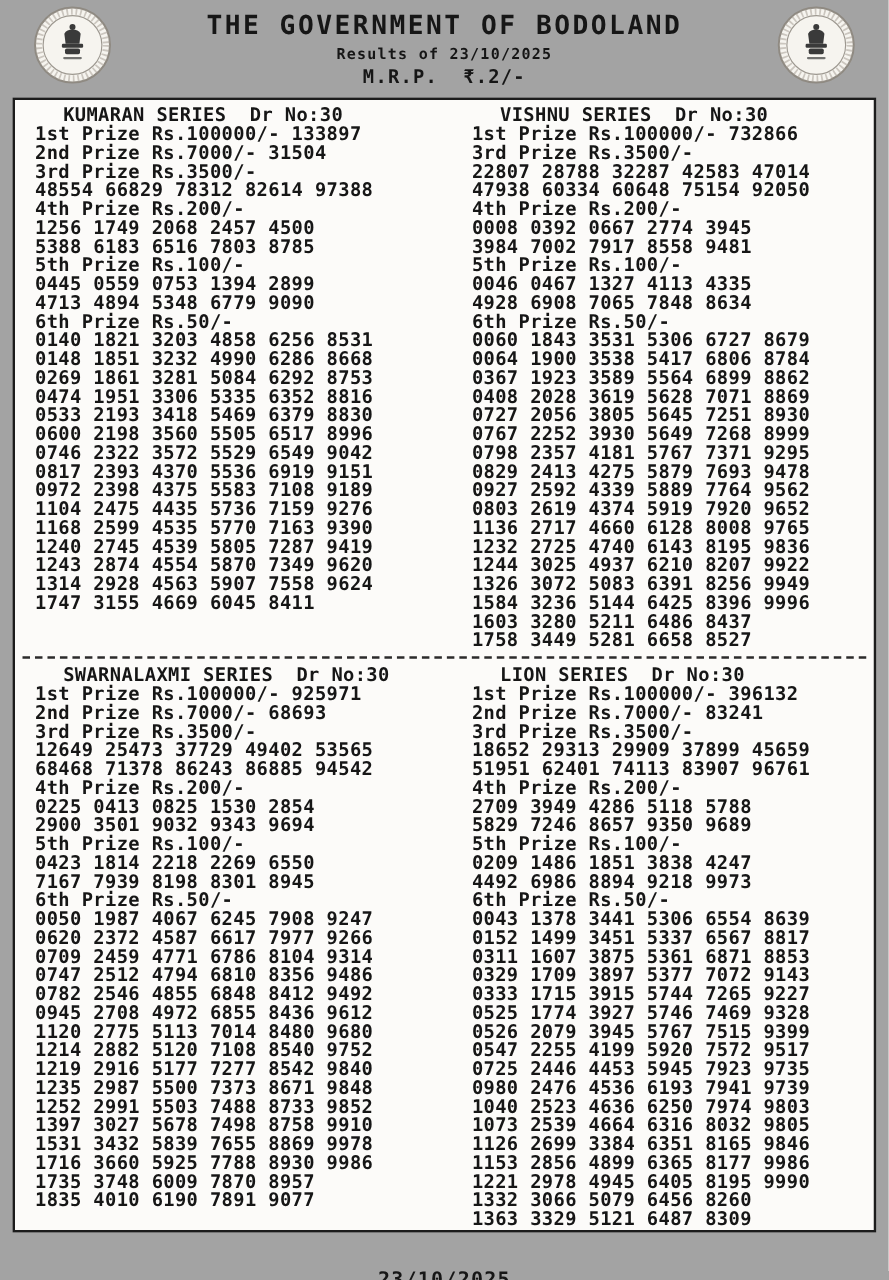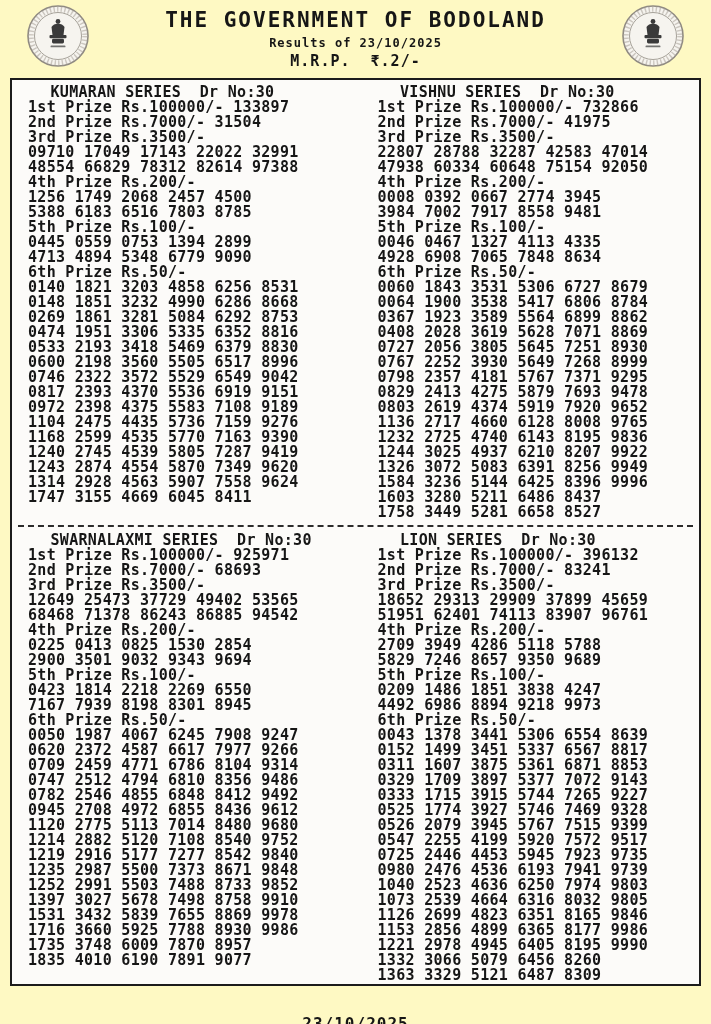--- a/index.html
+++ b/index.html
@@ -4,21 +4,21 @@
 <style>
   html, body {
     margin: 0;
     padding: 0;
     background: #fbfaf8;
   }
   .page {
     width: 711px;
     height: 1024px;
     margin: 0 auto;
-    background: #fef9c3;
+    background: #a3a3a3;
     font-family: "DejaVu Sans Mono", "Liberation Mono", monospace;
     color: #161616;
     box-sizing: border-box;
     overflow: hidden;
   }
   
   .header {
     position: relative;
     height: 78px;
   }
@@ -146,21 +146,20 @@
     </div>
   </div>
 
   <div class="results-box">
     <div class="results-grid" id="series-grid">
         <section class="series">
           <div class="series-heading">KUMARAN SERIES  Dr No:30</div>
           <div class="prize-line">1st Prize Rs.100000/- 133897</div>
           <div class="prize-line">2nd Prize Rs.7000/- 31504</div>
           <div class="prize-line">3rd Prize Rs.3500/-</div>
-          <div class="number-row">09710 17049 17143 22022 32991</div>
           <div class="number-row">48554 66829 78312 82614 97388</div>
           <div class="prize-line">4th Prize Rs.200/-</div>
           <div class="number-row">1256 1749 2068 2457 4500</div>
           <div class="number-row">5388 6183 6516 7803 8785</div>
           <div class="prize-line">5th Prize Rs.100/-</div>
           <div class="number-row">0445 0559 0753 1394 2899</div>
           <div class="number-row">4713 4894 5348 6779 9090</div>
           <div class="prize-line">6th Prize Rs.50/-</div>
           <div class="number-row">0140 1821 3203 4858 6256 8531</div>
           <div class="number-row">0148 1851 3232 4990 6286 8668</div>
@@ -174,39 +173,39 @@
           <div class="number-row">1104 2475 4435 5736 7159 9276</div>
           <div class="number-row">1168 2599 4535 5770 7163 9390</div>
           <div class="number-row">1240 2745 4539 5805 7287 9419</div>
           <div class="number-row">1243 2874 4554 5870 7349 9620</div>
           <div class="number-row">1314 2928 4563 5907 7558 9624</div>
           <div class="number-row">1747 3155 4669 6045 8411</div>
         </section>
         <section class="series">
           <div class="series-heading">VISHNU SERIES  Dr No:30</div>
           <div class="prize-line">1st Prize Rs.100000/- 732866</div>
-          <div class="prize-line">2nd Prize Rs.7000/- 41975</div>
           <div class="prize-line">3rd Prize Rs.3500/-</div>
           <div class="number-row">22807 28788 32287 42583 47014</div>
           <div class="number-row">47938 60334 60648 75154 92050</div>
           <div class="prize-line">4th Prize Rs.200/-</div>
           <div class="number-row">0008 0392 0667 2774 3945</div>
           <div class="number-row">3984 7002 7917 8558 9481</div>
           <div class="prize-line">5th Prize Rs.100/-</div>
           <div class="number-row">0046 0467 1327 4113 4335</div>
           <div class="number-row">4928 6908 7065 7848 8634</div>
           <div class="prize-line">6th Prize Rs.50/-</div>
           <div class="number-row">0060 1843 3531 5306 6727 8679</div>
           <div class="number-row">0064 1900 3538 5417 6806 8784</div>
           <div class="number-row">0367 1923 3589 5564 6899 8862</div>
           <div class="number-row">0408 2028 3619 5628 7071 8869</div>
           <div class="number-row">0727 2056 3805 5645 7251 8930</div>
           <div class="number-row">0767 2252 3930 5649 7268 8999</div>
           <div class="number-row">0798 2357 4181 5767 7371 9295</div>
           <div class="number-row">0829 2413 4275 5879 7693 9478</div>
+          <div class="number-row">0927 2592 4339 5889 7764 9562</div>
           <div class="number-row">0803 2619 4374 5919 7920 9652</div>
           <div class="number-row">1136 2717 4660 6128 8008 9765</div>
           <div class="number-row">1232 2725 4740 6143 8195 9836</div>
           <div class="number-row">1244 3025 4937 6210 8207 9922</div>
           <div class="number-row">1326 3072 5083 6391 8256 9949</div>
           <div class="number-row">1584 3236 5144 6425 8396 9996</div>
           <div class="number-row">1603 3280 5211 6486 8437</div>
           <div class="number-row">1758 3449 5281 6658 8527</div>
         </section>
         <div class="dashed-sep"></div>
@@ -260,21 +259,21 @@
           <div class="number-row">0311 1607 3875 5361 6871 8853</div>
           <div class="number-row">0329 1709 3897 5377 7072 9143</div>
           <div class="number-row">0333 1715 3915 5744 7265 9227</div>
           <div class="number-row">0525 1774 3927 5746 7469 9328</div>
           <div class="number-row">0526 2079 3945 5767 7515 9399</div>
           <div class="number-row">0547 2255 4199 5920 7572 9517</div>
           <div class="number-row">0725 2446 4453 5945 7923 9735</div>
           <div class="number-row">0980 2476 4536 6193 7941 9739</div>
           <div class="number-row">1040 2523 4636 6250 7974 9803</div>
           <div class="number-row">1073 2539 4664 6316 8032 9805</div>
-          <div class="number-row">1126 2699 4823 6351 8165 9846</div>
+          <div class="number-row">1126 2699 3384 6351 8165 9846</div>
           <div class="number-row">1153 2856 4899 6365 8177 9986</div>
           <div class="number-row">1221 2978 4945 6405 8195 9990</div>
           <div class="number-row">1332 3066 5079 6456 8260</div>
           <div class="number-row">1363 3329 5121 6487 8309</div>
         </section>
       </div>
   </div>
 
   <div class="footer">
     <div class="footer-date">23/10/2025</div>

